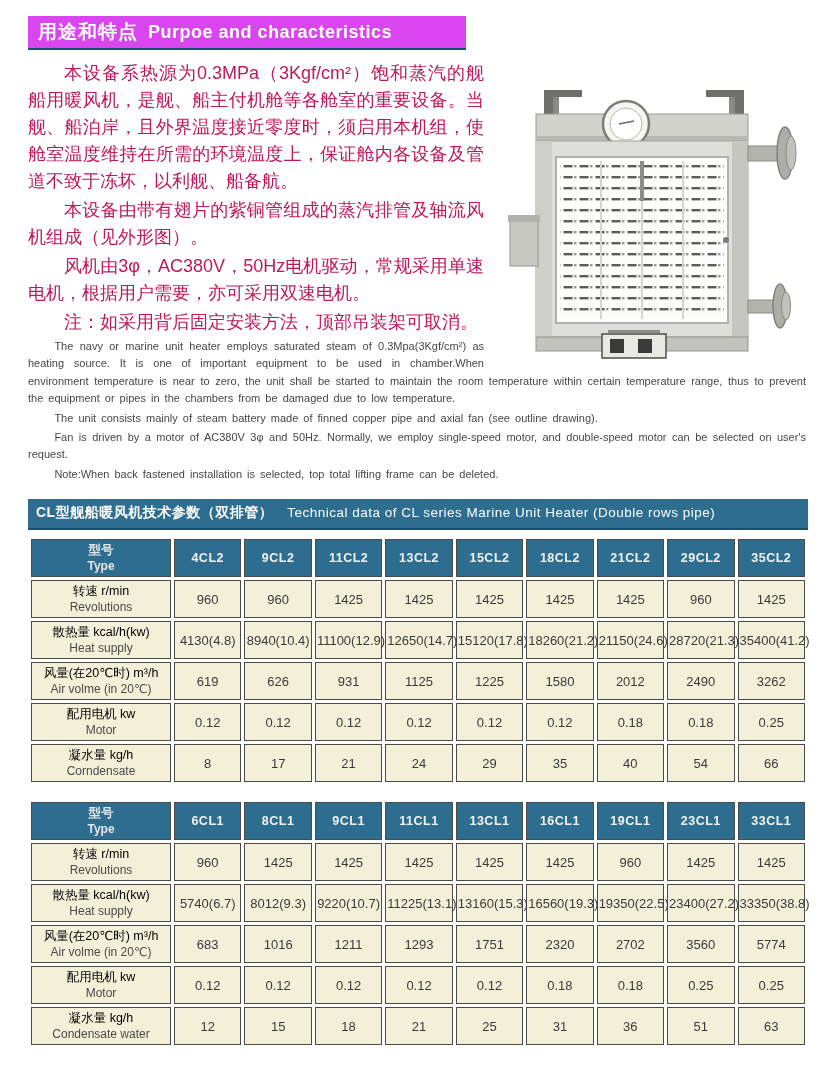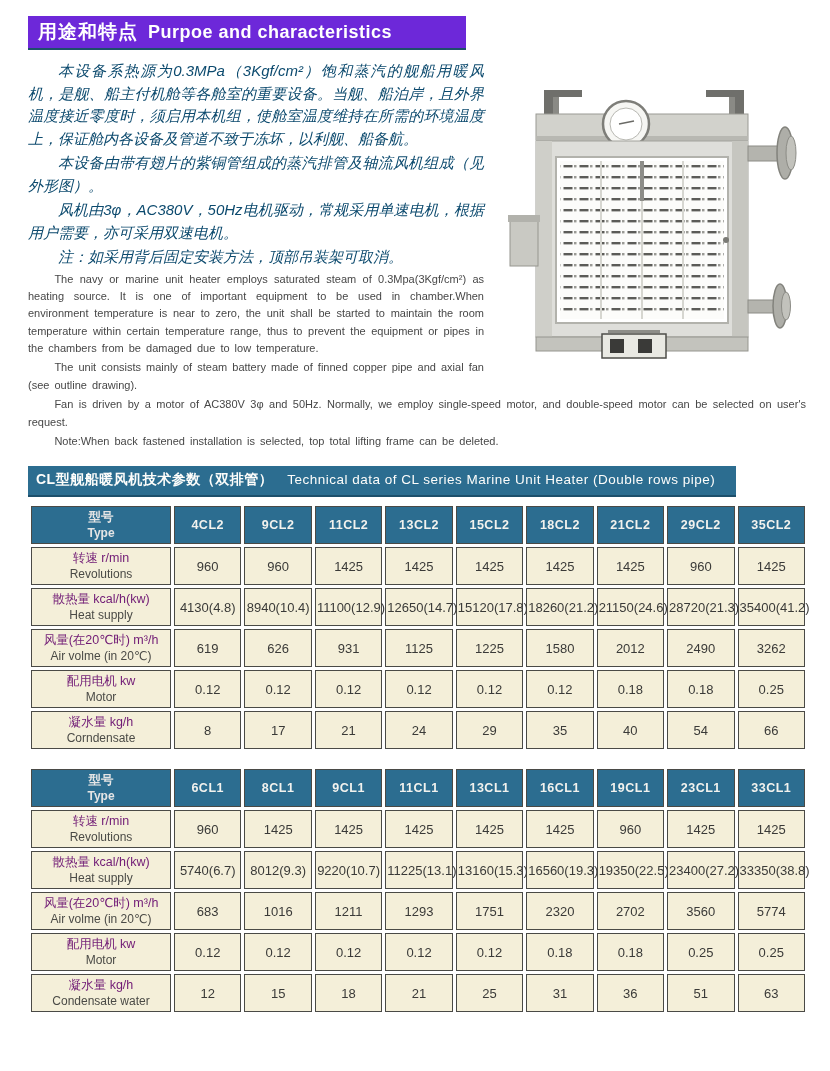--- a/index.html
+++ b/index.html
@@ -3,40 +3,40 @@
 <meta charset="utf-8">
 <style>
   html,body{margin:0;padding:0;background:#ffffff;}
   body{font-family:"Liberation Sans","DejaVu Sans",sans-serif;color:#3b3b3b;}
   .page{position:relative;width:830px;height:1071px;margin:0 auto;background:#ffffff;overflow:hidden;}
   .inner{padding:16px 24px 0 28px;}
 
   
   .title-bar{
     width:438px;box-sizing:border-box;
-    background:#6d28d9;color:#ffffff;
+    background:#d946ef;color:#ffffff;
     font-weight:bold;font-size:19px;line-height:1.0;
     padding:6px 10px 7px 10px;letter-spacing:1px;
     border-bottom:2px solid #1d4f6b;
   }
   .title-bar .t-en{margin-left:10px;font-size:18px;letter-spacing:0.5px;}
 
   
   .intro{margin-top:10px;}
   .product-photo{
     float:right;width:308px;height:300px;margin:2px 0 6px 14px;
     position:relative;
   }
-  .cn-para{margin:0 0 2px 0;font-size:15px;line-height:1.5;text-indent:2em;color:#0c4a6e;text-align:justify;font-style:italic;}
+  .cn-para{margin:0 0 2px 0;font-size:18px;line-height:1.5;text-indent:2em;color:#be185d;text-align:justify;}
   .en-para{margin:0 0 2px 0;font-size:11px;line-height:1.58;text-indent:2.4em;color:#474747;text-align:justify;word-spacing:2px;}
 
   
   .table-section{margin-top:14px;}
   .table-title{
-    width:708px;box-sizing:border-box;
+    width:780px;box-sizing:border-box;
     background:#2c6d90;color:#fdfdfb;
     font-size:14px;font-weight:bold;
     padding:5px 8px 6px 8px;letter-spacing:0.5px;
     border-bottom:2px solid #1d4f6b;
   }
   .table-title .tt-en{margin-left:14px;font-weight:normal;font-size:13.5px;}
   table.spec{
     width:780px;table-layout:fixed;
     border-collapse:separate;border-spacing:3px;
     margin-top:6px;
@@ -45,21 +45,21 @@
     border:1.5px solid #4a4a46;
     text-align:center;vertical-align:middle;
     padding:3px 1px;
   }
   table.spec col.c-label{width:140px;}
   .head-cell,.model-cell{background:#2c6d90;color:#f2f2ee;}
   .model-cell{font-size:12.5px;letter-spacing:0.5px;}
   .label-cell{background:#f4efd9;}
   .label-cell.head-cell{background:#2c6d90;}
   .value-cell{background:#f4efd9;color:#3a3a38;font-size:13px;}
-  .lbl-cn{font-size:12.5px;line-height:1.25;color:#701a75;}
+  .lbl-cn{font-size:12.5px;line-height:1.25;color:#000000;}
   .lbl-en{font-size:12px;line-height:1.2;color:#4a4a46;}
   .head-cell .lbl-cn,.head-cell .lbl-en{color:#e5e5e5;}
 </style>
 </head>
 <body>
 
 <div class="page">
   <div class="inner">
 
     <div class="title-bar">

